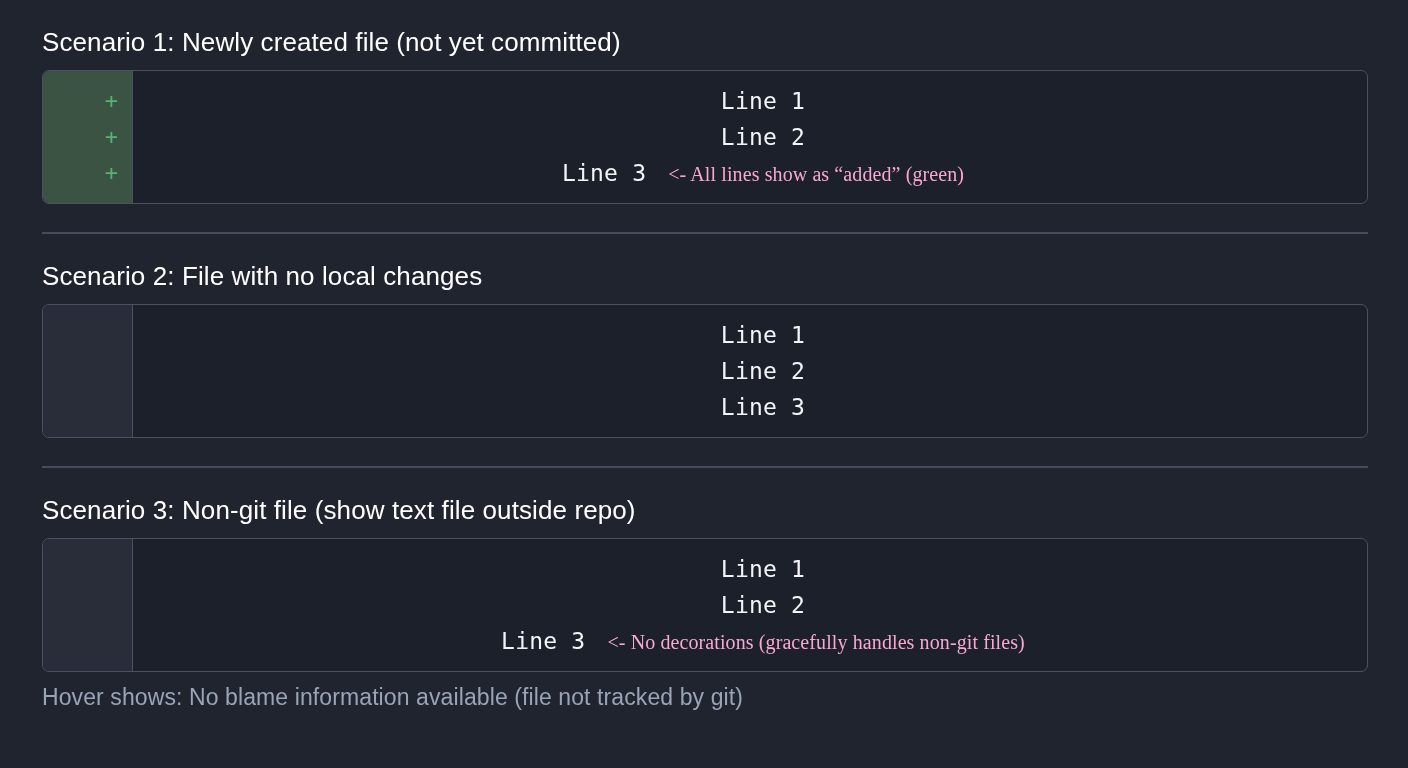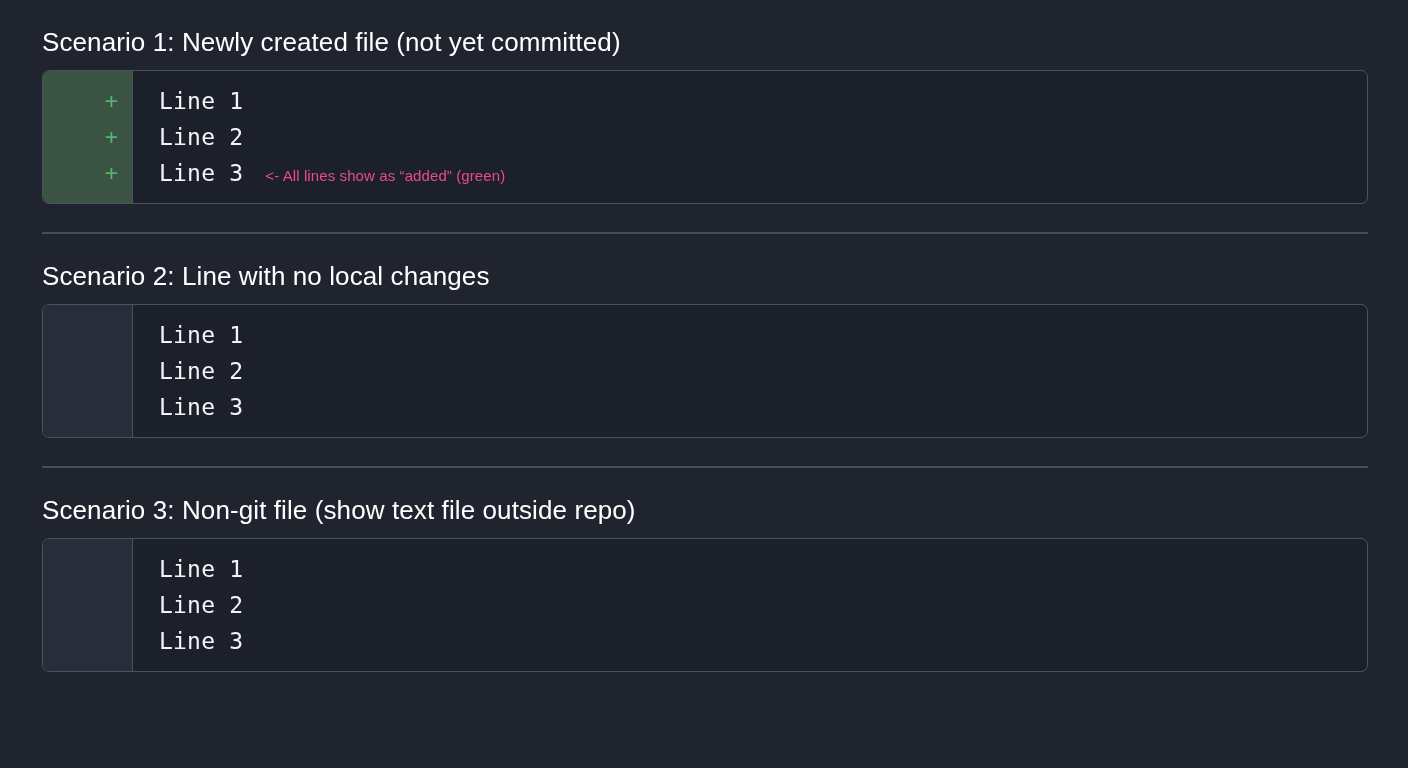--- a/index.html
+++ b/index.html
@@ -69,33 +69,34 @@
     flex: 1 1 auto;
     padding: 12px 0 12px 26px;
   }
 
   .code-line {
     height: 36px;
     line-height: 36px;
     white-space: nowrap;
     display: flex;
     align-items: baseline;
+    justify-content: center;
   }
 
   .code-text {
     font-family: "DejaVu Sans Mono", "Liberation Mono", monospace;
     font-size: 23px;
     color: #f2f4f7;
     letter-spacing: 0.2px;
   }
 
   .annotation {
-    font-family: Liberation Sans, sans-serif;
-    font-size: 15px;
-    color: #ec4899;
+    font-family: Liberation Serif, serif;
+    font-size: 20px;
+    color: #f9a8d4;
     margin-left: 22px;
     letter-spacing: 0.1px;
   }
 
   .divider {
     height: 2px;
     background: #454c5b;
     width: 1326px;
     margin: 28px 0 26px 0;
     border: 0;
@@ -135,21 +136,21 @@
           <span class="code-text">Line 3</span>
           <span class="annotation">&lt;- All lines show as “added” (green)</span>
         </div>
       </div>
     </div>
   </section>
 
   <hr class="divider">
 
   <section class="scenario">
-    <h2 class="scenario-title">Scenario 2: Line with no local changes</h2>
+    <h2 class="scenario-title">Scenario 2: File with no local changes</h2>
     <div class="code-block">
       <div class="gutter plain">
         <span class="gutter-mark empty"></span>
         <span class="gutter-mark empty"></span>
         <span class="gutter-mark empty"></span>
       </div>
       <div class="code-lines">
         <div class="code-line">
           <span class="code-text">Line 1</span>
         </div>
@@ -175,19 +176,21 @@
       </div>
       <div class="code-lines">
         <div class="code-line">
           <span class="code-text">Line 1</span>
         </div>
         <div class="code-line">
           <span class="code-text">Line 2</span>
         </div>
         <div class="code-line">
           <span class="code-text">Line 3</span>
+          <span class="annotation">&lt;- No decorations (gracefully handles non-git files)</span>
         </div>
       </div>
     </div>
   </section>
 
+  <div class="footer-note">Hover shows: No blame information available (file not tracked by git)</div>
 
 </div>
 
 </body></html>

